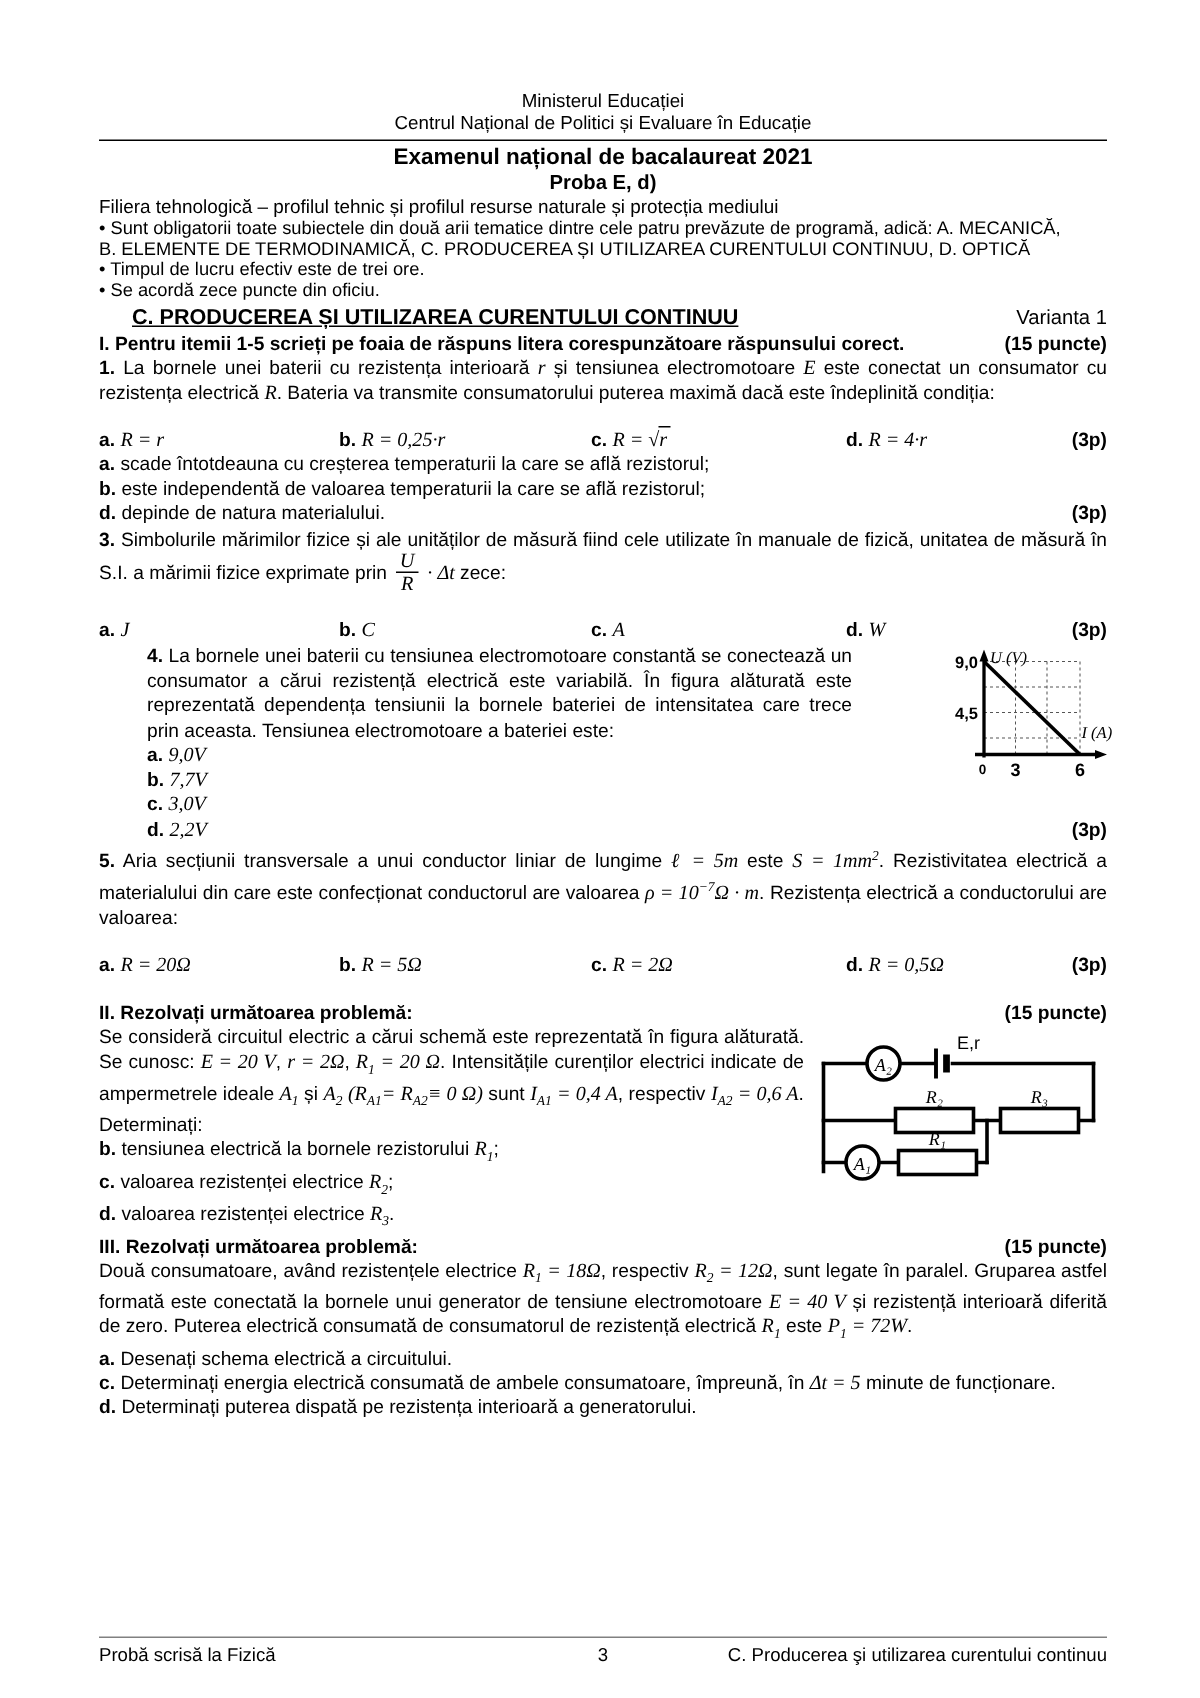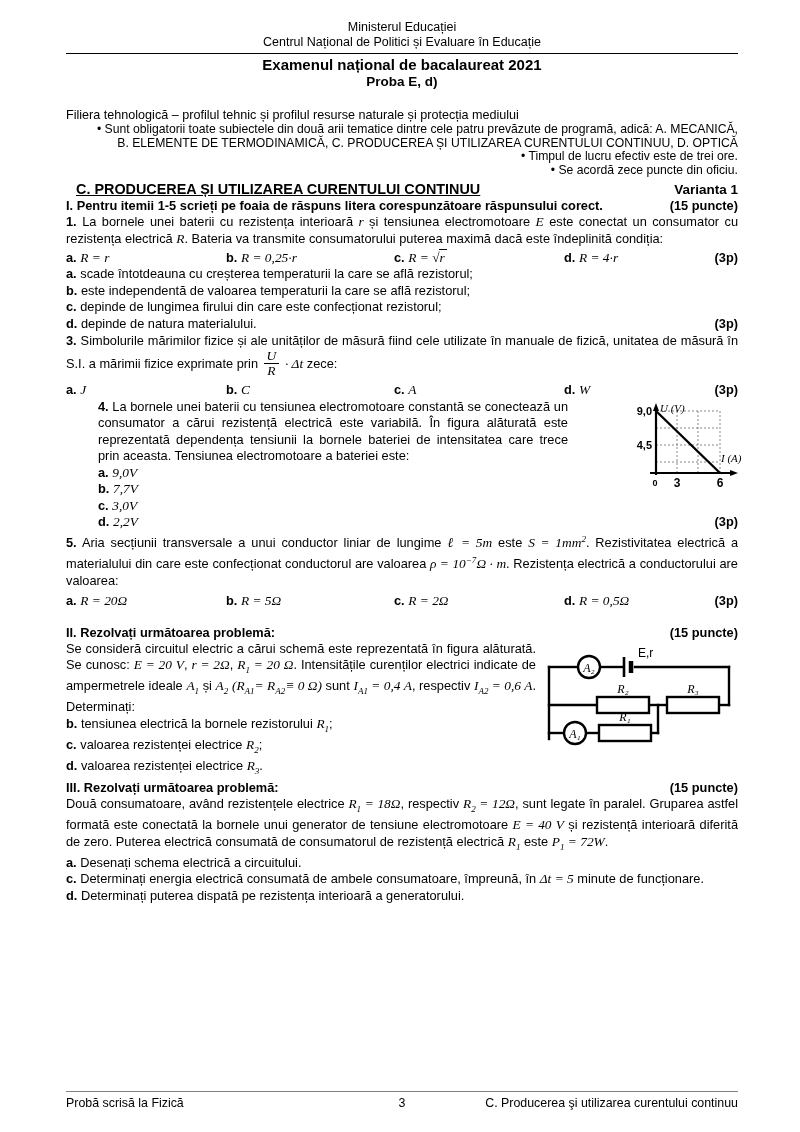--- a/index.html
+++ b/index.html
@@ -20,21 +20,21 @@
     width: 672px;
     height: 1132px;
   }
 
   
   .hdr-line {
     text-align: center;
     font-size: 12.5px;
     line-height: 15px;
   }
-  .hdr-line.first { padding-top: 20px; }
+  .hdr-line.first { padding-top: 60px; }
   .rule-top {
     border: none;
     border-top: 1.6px solid #000;
     margin: 3px 0 2px 0;
   }
   .title-main {
     text-align: center;
     font-size: 15px;
     font-weight: bold;
     line-height: 18px;
@@ -48,39 +48,39 @@
   .title-fizica {
     text-align: center;
     font-size: 13.5px;
     font-weight: bold;
     line-height: 16px;
     letter-spacing: .5px;
   }
   .filiera {
     font-size: 12.6px;
     line-height: 15px;
-    margin-top: 18px;
+    margin-top: 1px;
   }
   .bullets { font-size: 12.2px; line-height: 13.6px; }
-  .bullets div { white-space: nowrap; text-align: right; }
+  .bullets div { white-space: nowrap; }
 
   
   .sec-head-row {
     display: flex;
     align-items: baseline;
     justify-content: space-between;
     margin-top: 4px;
   }
   .sec-head {
     font-size: 14.4px;
     font-weight: bold;
     text-decoration: underline;
-    margin-left: 10px;
-  }
-  .varianta { font-size: 13.5px; font-weight: bold; text-align: center; }
+    margin-left: 22px;
+  }
+  .varianta { font-size: 13.5px; font-weight: normal; text-align: center; }
 
   .subj-row {
     display: flex;
     justify-content: space-between;
     align-items: baseline;
     font-size: 12.8px;
     font-weight: bold;
     margin-top: 1px;
   }
   .pts { font-weight: bold; font-size: 12.8px; }
@@ -93,21 +93,21 @@
     text-align: justify;
   }
   p.q.nj { text-align: left; }
   .b { font-weight: bold; }
   i, .it { font-style: italic; font-family: "Liberation Serif", serif; font-size: 13.4px; }
 
   .opts {
     display: flex;
     font-size: 12.8px;
     line-height: 17px;
-    margin-top: 2px;
+    margin-top: 14px;
     position: relative;
   }
   .opts .o { flex: 0 0 auto; }
   .o1 { width: 160px; }
   .o2 { width: 168px; }
   .o3 { width: 170px; }
   .o4 { width: 110px; }
   .opts .tail { position: absolute; right: 0; }
 
   ul.lettered { list-style: none; margin: 0; padding: 0; }
@@ -235,21 +235,20 @@
     <span class="o o4">
       <b>d.</b>
       <span class="it"><i>R</i> = 4·<i>r</i></span>
     </span>
     <span class="tail b">(3p)</span>
   </div>
 
   <ul class="lettered">
     <li><b>a.</b> <span>scade întotdeauna cu creșterea temperaturii la care se află rezistorul;</span></li>
     <li><b>b.</b> <span>este independentă de valoarea temperaturii la care se află rezistorul;</span></li>
-    <li><b>c.</b> <span>depinde de lungimea firului din care este confecționat rezistorul;</span></li>
     <li><b>d.</b> <span>depinde de natura materialului.</span><span class="right-pts">(3p)</span></li>
   </ul>
 
   <p class="q">
     <span class="b">3.</span>
     <span>Simbolurile mărimilor fizice și ale unităților de măsură fiind cele utilizate în manuale de fizică, unitatea de măsură în S.I. a mărimii fizice exprimate prin</span>
     <span class="frac">
       <span class="num">U</span>
       <span class="den">R</span>
     </span>

